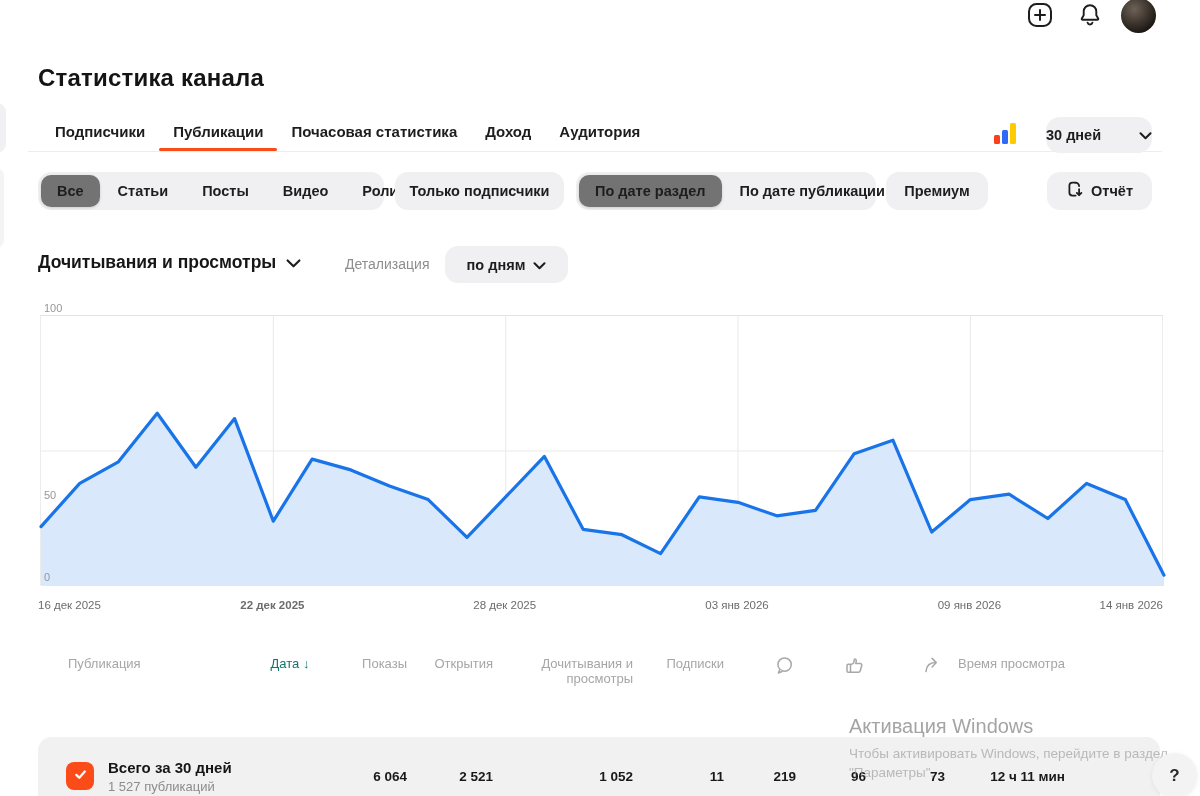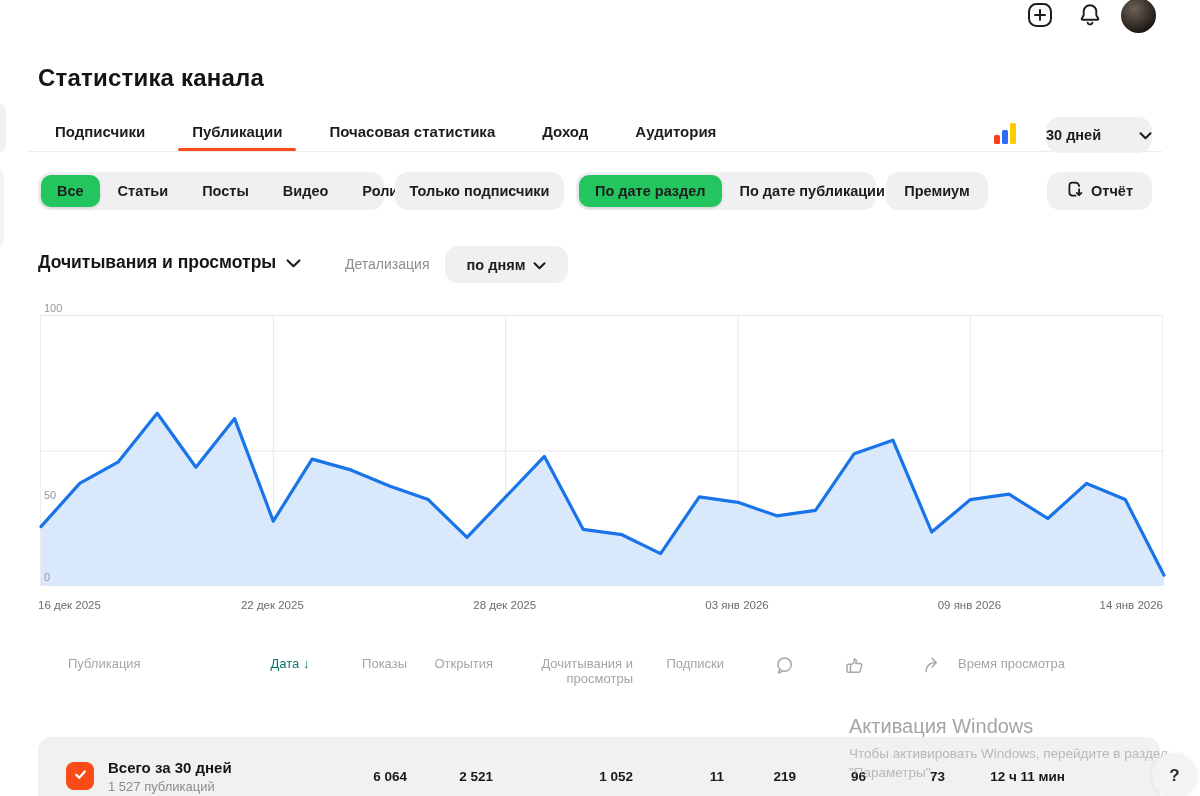--- a/index.html
+++ b/index.html
@@ -10,38 +10,38 @@
   }
   
   .top-icon { position:absolute; cursor:pointer; }
   .plus-btn { left:1027px; top:2px; }
   .bell-btn { left:1078px; top:2px; }
   .avatar { left:1121px; top:-2px; width:35px; height:35px; border-radius:50%;
     background:radial-gradient(circle at 38% 32%, #6e6257 0%, #3c352e 45%, #15110d 80%); }
   
   .page-title { position:absolute; left:38px; top:64px; font-size:24px; font-weight:700; color:#141414; letter-spacing:.2px; }
   
-  .tabs { position:absolute; left:41px; top:113px; display:flex; gap:19px; }
+  .tabs { position:absolute; left:41px; top:113px; display:flex; gap:0; }
   .tab { position:relative; padding:0 14px; height:38px; line-height:38px; font-size:15px; font-weight:600; color:#1d1d1d; cursor:pointer; white-space:nowrap; }
   .tab.active::after { content:""; position:absolute; left:0; right:0; bottom:0; height:3px; border-radius:3px; background:#fa4b19; }
   .tabs-divider { position:absolute; left:28px; top:151px; width:1134px; height:1px; background:#ededed; }
   .metrica-icon { position:absolute; left:994px; top:123px; width:22px; height:21px; }
   .mbar { position:absolute; bottom:0; width:6px; border-radius:1.5px; }
   .mbar.red { left:0; height:9px; background:#fb3f1d; }
   .mbar.blue { left:8px; height:14px; background:#2f6bf6; }
   .mbar.yellow { left:16px; height:21px; background:#fecb00; }
   .period-pill { position:absolute; left:1046px; top:117px; width:106px; height:36px; border-radius:14px;
     background:#f0f0f2; display:flex; align-items:center; justify-content:space-between; gap:8px;
     font-size:14.5px; font-weight:600; cursor:pointer; }
   
   .seg, .chip { position:absolute; top:172px; height:38px; background:#f0f0f2; border-radius:13px; }
   .seg { display:flex; align-items:center; padding:0 2px; }
   .seg-item { padding:0 16px; height:32px; line-height:32px; margin:3px 1px; font-size:14.5px; font-weight:600;
     color:#1d1d1d; border-radius:10px; cursor:pointer; white-space:nowrap; }
-  .seg-item.active { background:#22c55e; box-shadow:0 1px 3px rgba(0,0,0,.15); }
+  .seg-item.active { background:#737373; box-shadow:0 1px 3px rgba(0,0,0,.15); }
   .chip { display:flex; align-items:center; justify-content:center; gap:7px; font-size:14.5px; font-weight:600; cursor:pointer; }
   .seg-types { left:38px; width:346px; }
   .chip-subs { left:395px; width:169px; }
   .seg-dates { left:576px; width:300px; }
   .chip-premium { left:886px; width:102px; }
   .chip-report { left:1047px; width:105px; }
   
   .section-title { position:absolute; left:38px; top:252px; font-size:17.5px; font-weight:700; color:#161616;
     display:flex; align-items:center; gap:10px; cursor:pointer; }
   .detail-label { position:absolute; left:345px; top:256px; font-size:14px; color:#8e8e8e; }
@@ -182,21 +182,21 @@
         <line x1="929.3793103448276" x2="929.3793103448276" y1="0" y2="270" stroke="#e9e9e9" stroke-width="1"></line>
         <polygon points="0.0,210.6 38.7,167.4 77.4,145.8 116.2,97.2 154.9,151.2 193.6,102.6 232.3,205.2 271.1,143.1 309.8,153.9 348.5,170.1 387.2,183.6 426.0,221.4 464.7,180.9 503.4,140.4 542.1,213.3 580.9,218.7 619.6,237.6 658.3,180.9 697.0,186.3 735.8,199.8 774.5,194.4 813.2,137.7 851.9,124.2 890.7,216.0 929.4,183.6 968.1,178.2 1006.8,202.5 1045.6,167.4 1084.3,183.6 1123.0,259.2 1123,270 0,270" fill="#d9e9fb"></polygon>
         <polyline points="0.0,210.6 38.7,167.4 77.4,145.8 116.2,97.2 154.9,151.2 193.6,102.6 232.3,205.2 271.1,143.1 309.8,153.9 348.5,170.1 387.2,183.6 426.0,221.4 464.7,180.9 503.4,140.4 542.1,213.3 580.9,218.7 619.6,237.6 658.3,180.9 697.0,186.3 735.8,199.8 774.5,194.4 813.2,137.7 851.9,124.2 890.7,216.0 929.4,183.6 968.1,178.2 1006.8,202.5 1045.6,167.4 1084.3,183.6 1123.0,259.2" fill="none" stroke="#1874e8" stroke-width="3.2" stroke-linejoin="round" stroke-linecap="round"></polyline>
       </svg>
   </div>
   <span class="y-tick y-100">100</span>
   <span class="y-tick y-50">50</span>
   <span class="y-tick y-0">0</span>
   <div class="x-ticks">
     <span class="x-tick" style="left: 38px;">16 дек 2025</span>
-    <span class="x-tick" style="left: 272.345px; transform: translateX(-50%);">22 дек 2025</span>
+    <span class="x-tick" style="left: 272.345px; transform: translateX(-50%); font-weight: bold;">22 дек 2025</span>
     <span class="x-tick" style="left: 504.69px; transform: translateX(-50%);">28 дек 2025</span>
     <span class="x-tick" style="left: 737.034px; transform: translateX(-50%);">03 янв 2026</span>
     <span class="x-tick" style="left: 969.379px; transform: translateX(-50%);">09 янв 2026</span>
     <span class="x-tick" style="right: 37px;">14 янв 2026</span>
   </div>
 
   <div class="thead">
     <div class="th" style="padding-left:30px;">Публикация</div>
     <div class="th c">
       <span>Дата</span>&nbsp;<span>↓</span>

